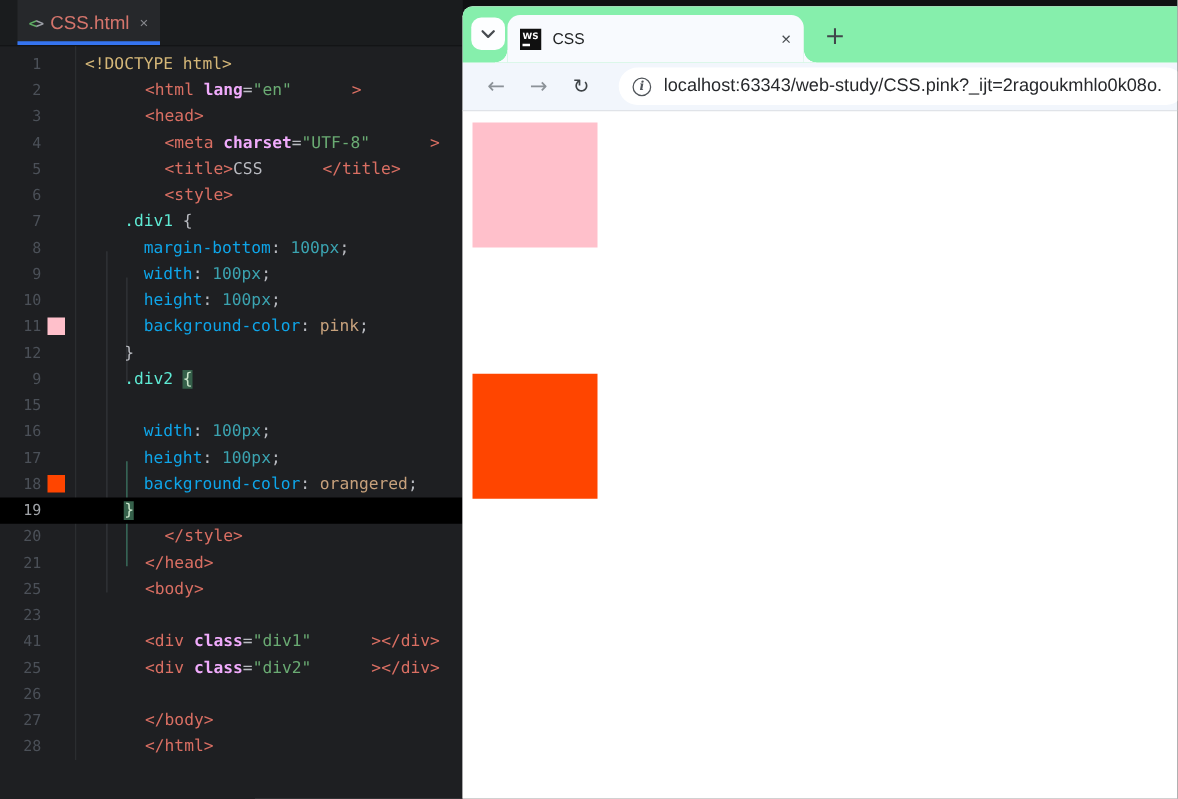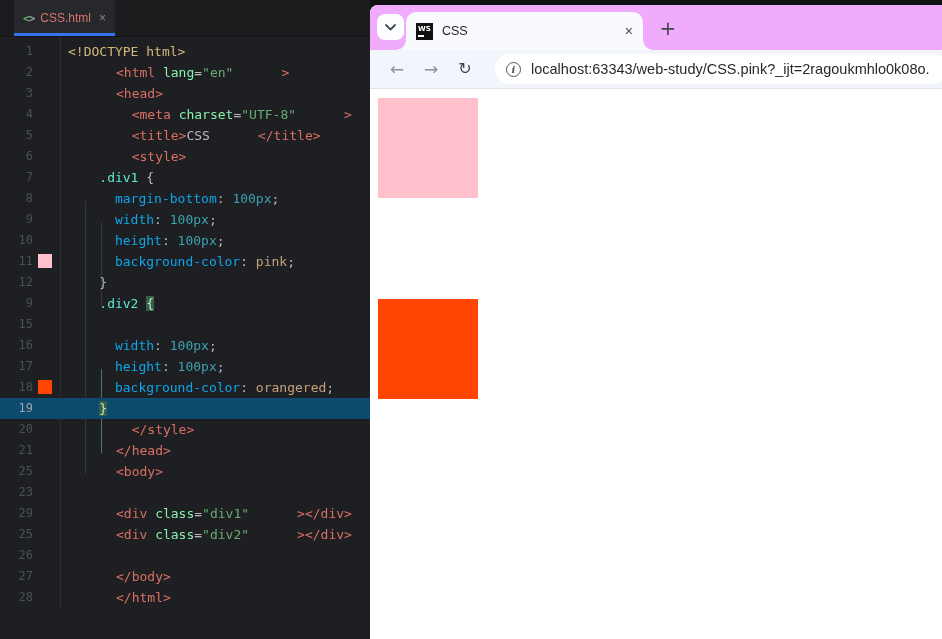--- a/index.html
+++ b/index.html
@@ -11,52 +11,52 @@
 
   
   .ide { position:absolute; left:0; top:0; width:370px; height:639px; background:#1E1F22; }
   .tabbar { height:37px; background:#1A1C1E; border-bottom:1px solid #131416;
             display:flex; align-items:stretch; padding-left:14px; }
   .ed-tab { position:relative; display:flex; align-items:center; gap:6px; padding:0 9px;
             background:#26282B; cursor:default; }
   .ed-tab::after { content:""; position:absolute; left:0; right:0; bottom:0; height:3px; background:#3574F0; }
   .fico { font:bold 11px "DejaVu Sans Mono", monospace; letter-spacing:-1px; }
   .fico .lb { color:#5FAD65; } .fico .rb { color:#9DA0A8; }
-  .ed-tab .tlabel { font-size:12px; color:#D5756C; }
+  .ed-tab .tlabel { font-size:15px; color:#D5756C; }
   .ed-tab .tclose { font-size:12px; color:#87898E; padding-left:2px; }
 
   .edbody { position:relative; padding-top:4px; }
   .gutline { position:absolute; left:60px; top:0; bottom:0; width:1px; background:#2B2D30; }
   .eline { display:flex; height:21px; line-height:21px;
            font-family:"DejaVu Sans Mono", monospace; font-size:13px; position:relative; }
-  .eline.cur { background:#0c4a6e; }
+  .eline.cur { background:#000000; }
   .eline.cur .num { color:#A0A3A8; }
   .gut { position:relative; width:61px; flex:none; }
   .num { display:block; width:33px; text-align:right; color:#4B5058; font-size:12px; }
   .sw  { position:absolute; left:38px; top:3px; width:14px; height:14px; }
   .ct { white-space:pre; padding-left:7px; }
 
   .tk-t   { color:#DA6F63;margin-left:48px; }
-  .tk-a   { color:#86efac; }
+  .tk-a   { color:#f0abfc;font-weight:bold; }
   .tk-s   { color:#6AAB73; }
   .tk-d   { color:#D5B778; }
   .tk-sel { color:#5eead4; }
   .tk-p   { color:#0ea5e9; }
   .tk-n   { color:#3BA3B0; }
   .tk-v   { color:#C7A17C; }
   .tk-x   { color:#B8BAC0; }
   .tk-b   { color:#CBE6CB; background:#35604A; }
 
   .iguide { position:absolute; width:1px; background:#33363A; }
   .iguide.hl { background:#3E7A66; }
 
   
   .bw { position:absolute; left:370px; top:5px; right:0; bottom:0;
         border-top-left-radius:8px; overflow:hidden; background:#fff; }
-  .tabstrip { position:relative; height:45px; background:#f0abfc; }
+  .tabstrip { position:relative; height:45px; background:#86efac; }
   .tsearch { position:absolute; left:7px; top:9px; width:27px; height:26px;
              background:#FDFEFF; border-radius:8px; display:flex; align-items:center; justify-content:center; }
   .btab { position:absolute; left:36px; top:7px; width:237px; bottom:0;
           background:#F8FAFE; border-radius:10px 10px 0 0;
           display:flex; align-items:center; padding:0 10px; }
   .btab::before { content:""; position:absolute; bottom:0; left:-10px; width:10px; height:10px;
                   background:radial-gradient(circle at 0 0, transparent 9.5px, #F8FAFE 10px); }
   .btab::after  { content:""; position:absolute; bottom:0; right:-10px; width:10px; height:10px;
                   background:radial-gradient(circle at 100% 0, transparent 9.5px, #F8FAFE 10px); }
   .fav { width:17px; height:17px; background:#101010; display:flex; flex-direction:column;
@@ -230,21 +230,21 @@
           <span class="ct"><span class="tk-t">&lt;body&gt;</span></span>
         </div>
         <div class="eline">
           <span class="gut">
             <span class="num">23</span>
           </span>
           <span class="ct"></span>
         </div>
         <div class="eline">
           <span class="gut">
-            <span class="num">29</span>
+            <span class="num">41</span>
           </span>
           <span class="ct"><span class="tk-t">&lt;div</span><span class="tk-x"> </span><span class="tk-a">class</span><span class="tk-x">=</span><span class="tk-s">"div1"</span><span class="tk-t">&gt;&lt;/div&gt;</span></span>
         </div>
         <div class="eline">
           <span class="gut">
             <span class="num">25</span>
           </span>
           <span class="ct"><span class="tk-t">&lt;div</span><span class="tk-x"> </span><span class="tk-a">class</span><span class="tk-x">=</span><span class="tk-s">"div2"</span><span class="tk-t">&gt;&lt;/div&gt;</span></span>
         </div>
         <div class="eline">

